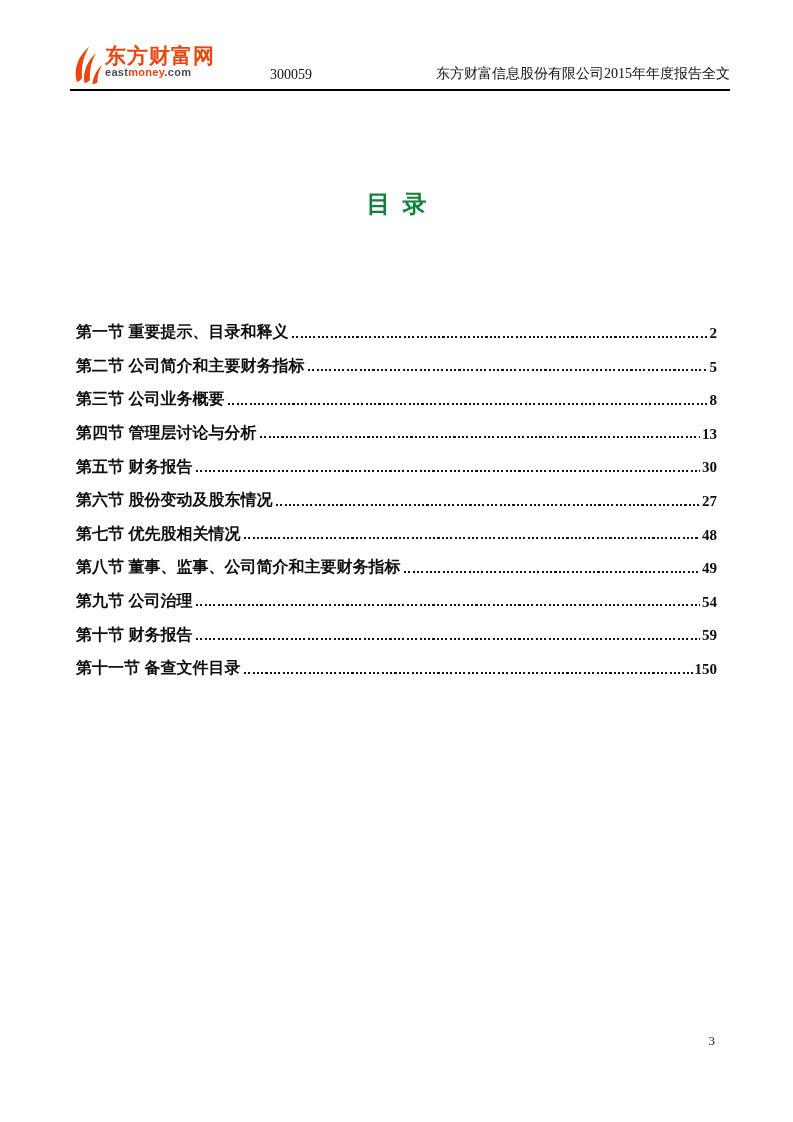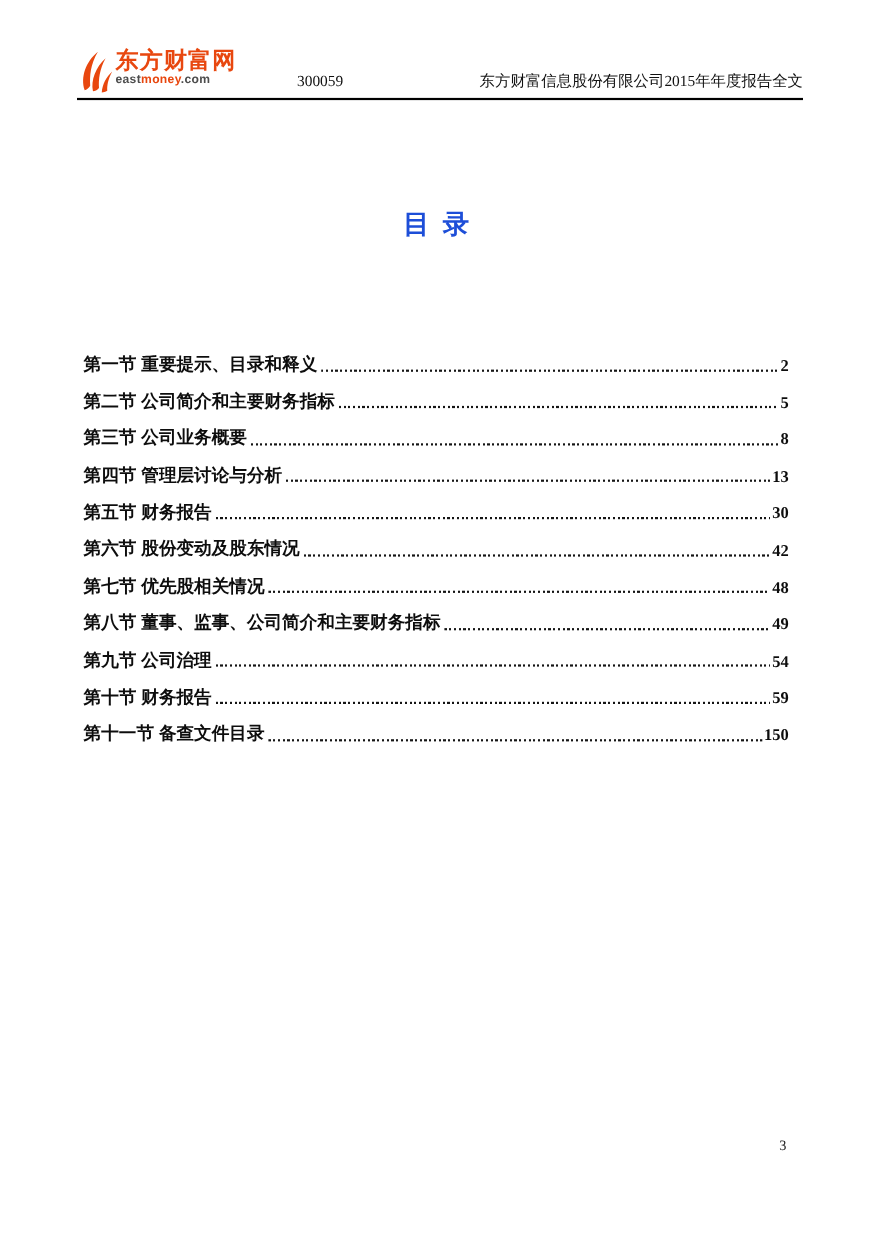--- a/index.html
+++ b/index.html
@@ -65,21 +65,21 @@
     color: #111111;
   }
 
   
   .toc-title {
     position: absolute;
     top: 188px; left: 0; right: 0;
     text-align: center;
     font-size: 24px;
     font-weight: bold;
-    color: #1d4ed8;
+    color: #15803d;
     white-space: pre;
     font-family: "Liberation Serif", "DejaVu Serif", serif;
   }
 
   
   .toc {
     position: absolute;
     top: 308px; left: 76px; right: 76px;
   }
   .toc-row {
@@ -167,21 +167,21 @@
       <span class="toc-page">13</span>
     </div>
     <div class="toc-row">
       <span class="toc-label">第五节 财务报告</span>
       <span class="toc-leader"></span>
       <span class="toc-page">30</span>
     </div>
     <div class="toc-row">
       <span class="toc-label">第六节 股份变动及股东情况</span>
       <span class="toc-leader"></span>
-      <span class="toc-page">42</span>
+      <span class="toc-page">27</span>
     </div>
     <div class="toc-row">
       <span class="toc-label">第七节 优先股相关情况</span>
       <span class="toc-leader"></span>
       <span class="toc-page">48</span>
     </div>
     <div class="toc-row">
       <span class="toc-label">第八节 董事、监事、公司简介和主要财务指标</span>
       <span class="toc-leader"></span>
       <span class="toc-page">49</span>

